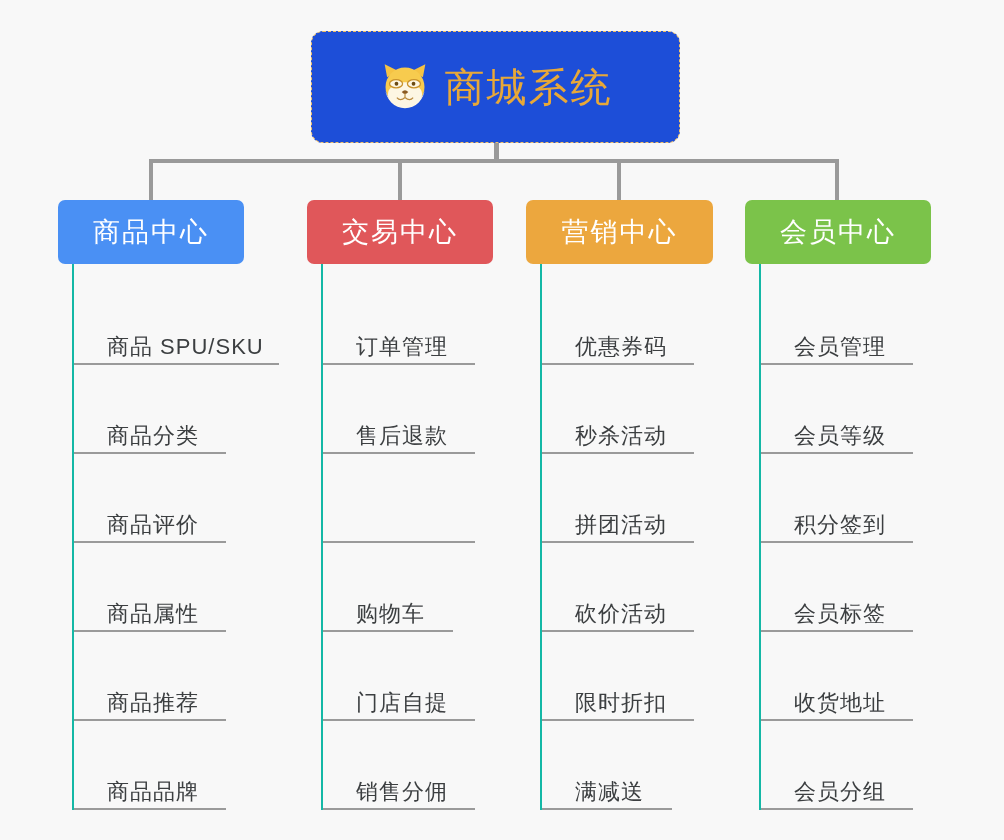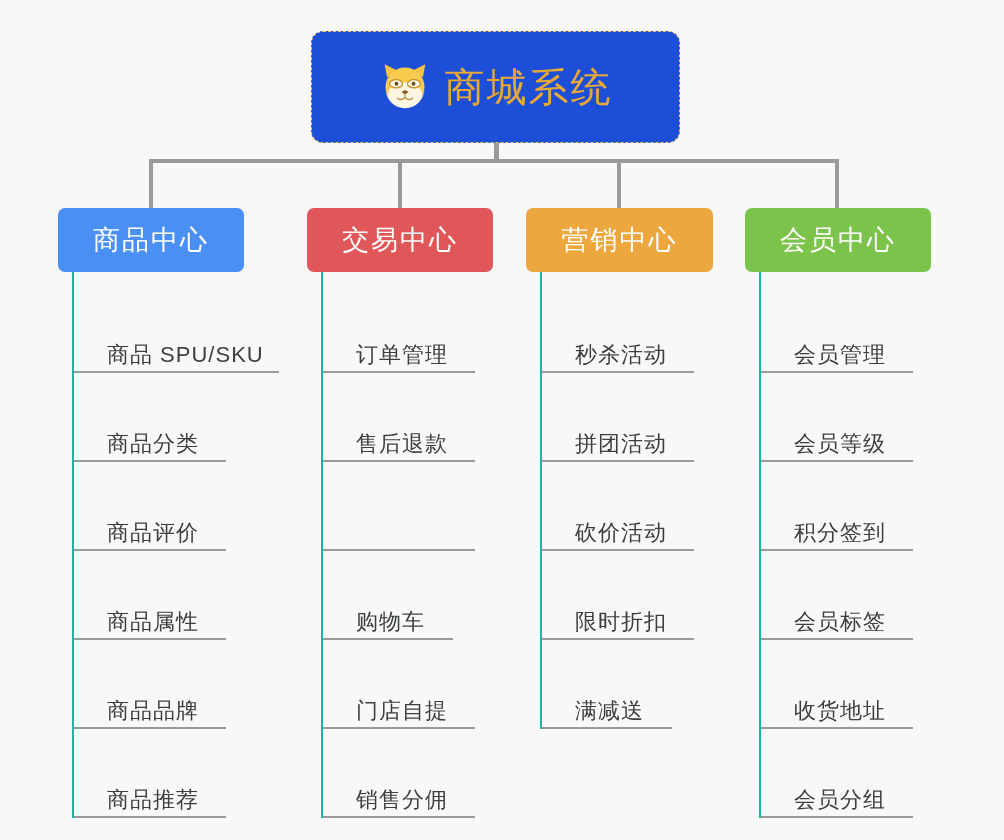--- a/index.html
+++ b/index.html
@@ -55,21 +55,21 @@
   .conn {
     position: absolute;
     background: #9a9a9a;
   }
   .conn-v { width: 4px; }
   .conn-h { height: 4px; }
 
   
   .branch {
     position: absolute;
-    top: 208px;
+    top: 200px;
   }
   .branch-header {
     box-sizing: border-box;
     height: 64px;
     border-radius: 7px;
     color: #ffffff;
     font-size: 27px;
     letter-spacing: 2px;
     display: flex;
     align-items: center;
@@ -163,25 +163,25 @@
           </div>
           <div class="leaf-item">
             <span class="leaf-label">商品评价</span>
             <div class="leaf-underline" style="width: 152px;"></div>
           </div>
           <div class="leaf-item">
             <span class="leaf-label">商品属性</span>
             <div class="leaf-underline" style="width: 152px;"></div>
           </div>
           <div class="leaf-item">
+            <span class="leaf-label">商品推荐</span>
+            <div class="leaf-underline" style="width: 152px;"></div>
+          </div>
+          <div class="leaf-item">
             <span class="leaf-label">商品品牌</span>
-            <div class="leaf-underline" style="width: 152px;"></div>
-          </div>
-          <div class="leaf-item">
-            <span class="leaf-label">商品推荐</span>
             <div class="leaf-underline" style="width: 152px;"></div>
           </div>
         </div>
       </div>
       <div class="branch" style="left: 307px; width: 186px;">
         <div class="branch-header" style="background: rgb(224, 87, 90); width: 186px;">交易中心</div>
         <div class="leaf-list">
           <div class="leaf-item">
             <span class="leaf-label">订单管理</span>
             <div class="leaf-underline" style="width: 152px;"></div>
@@ -204,20 +204,24 @@
           <div class="leaf-item">
             <span class="leaf-label">销售分佣</span>
             <div class="leaf-underline" style="width: 152px;"></div>
           </div>
         </div>
       </div>
       <div class="branch" style="left: 526px; width: 187px;">
         <div class="branch-header" style="background: rgb(236, 167, 62); width: 187px;">营销中心</div>
         <div class="leaf-list">
           <div class="leaf-item">
+            <span class="leaf-label">优惠券码</span>
+            <div class="leaf-underline" style="width: 152px;"></div>
+          </div>
+          <div class="leaf-item">
             <span class="leaf-label">秒杀活动</span>
             <div class="leaf-underline" style="width: 152px;"></div>
           </div>
           <div class="leaf-item">
             <span class="leaf-label">拼团活动</span>
             <div class="leaf-underline" style="width: 152px;"></div>
           </div>
           <div class="leaf-item">
             <span class="leaf-label">砍价活动</span>
             <div class="leaf-underline" style="width: 152px;"></div>

